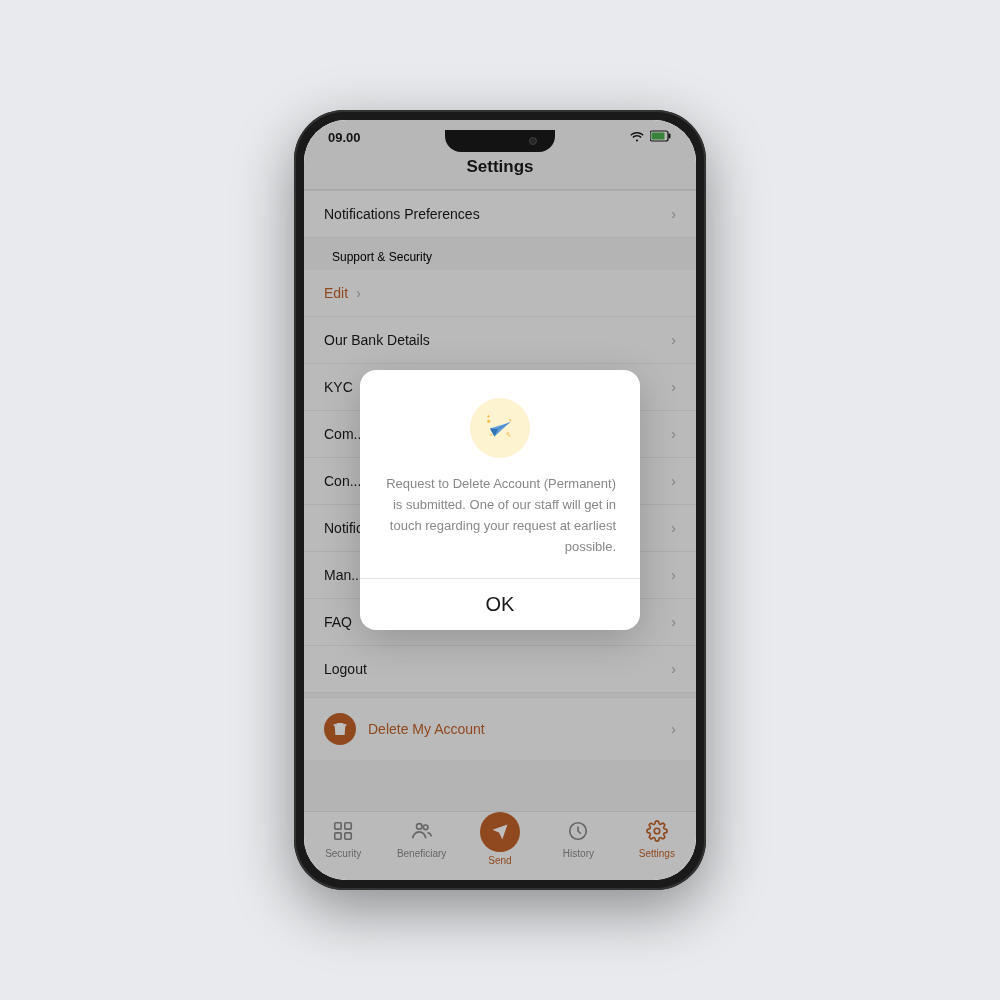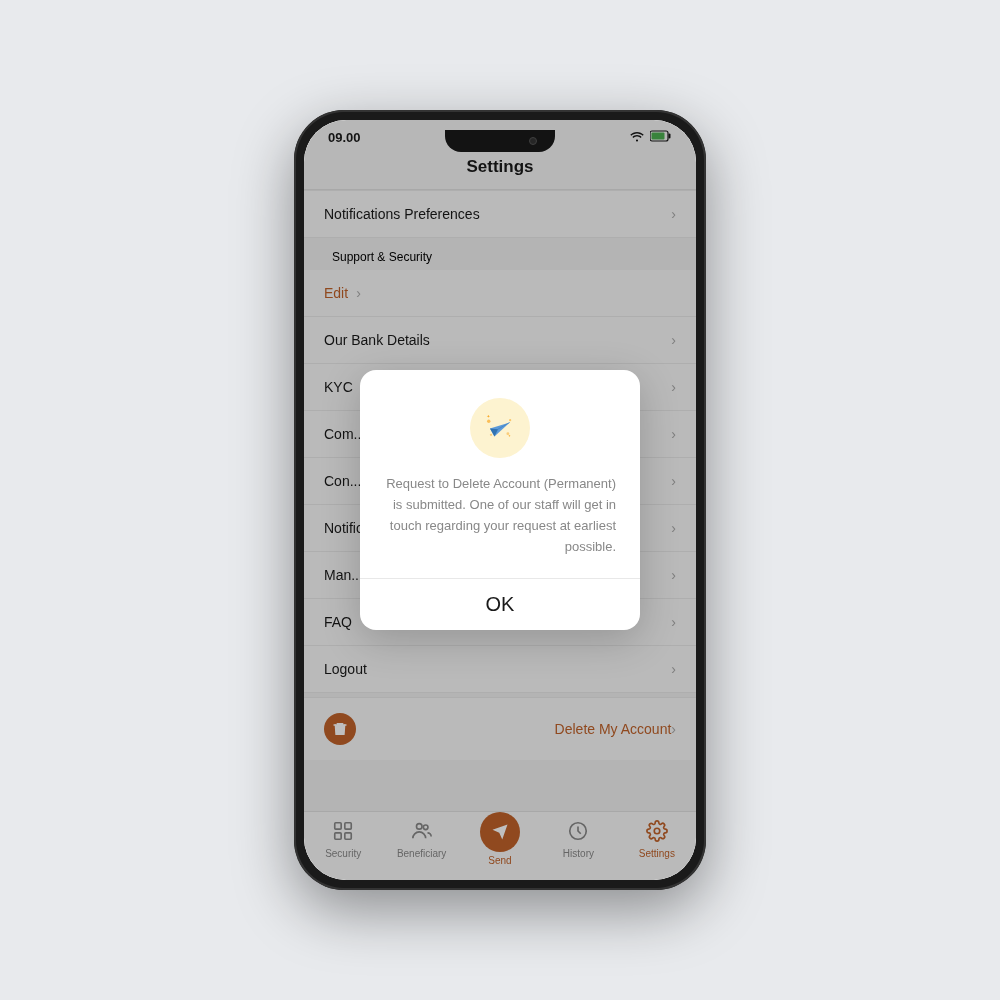--- a/index.html
+++ b/index.html
@@ -147,21 +147,20 @@
 
     
     .delete-row {
       background: #f8f8f8;
       display: flex;
       align-items: center;
       padding: 15px 20px;
       border-top: 1px solid #e8e8e8;
       cursor: pointer;
       margin-top: 4px;
-      text-align: right;
     }
 
     .delete-icon-circle {
       width: 32px;
       height: 32px;
       background: #c0622a;
       border-radius: 50%;
       display: flex;
       align-items: center;
       justify-content: center;

